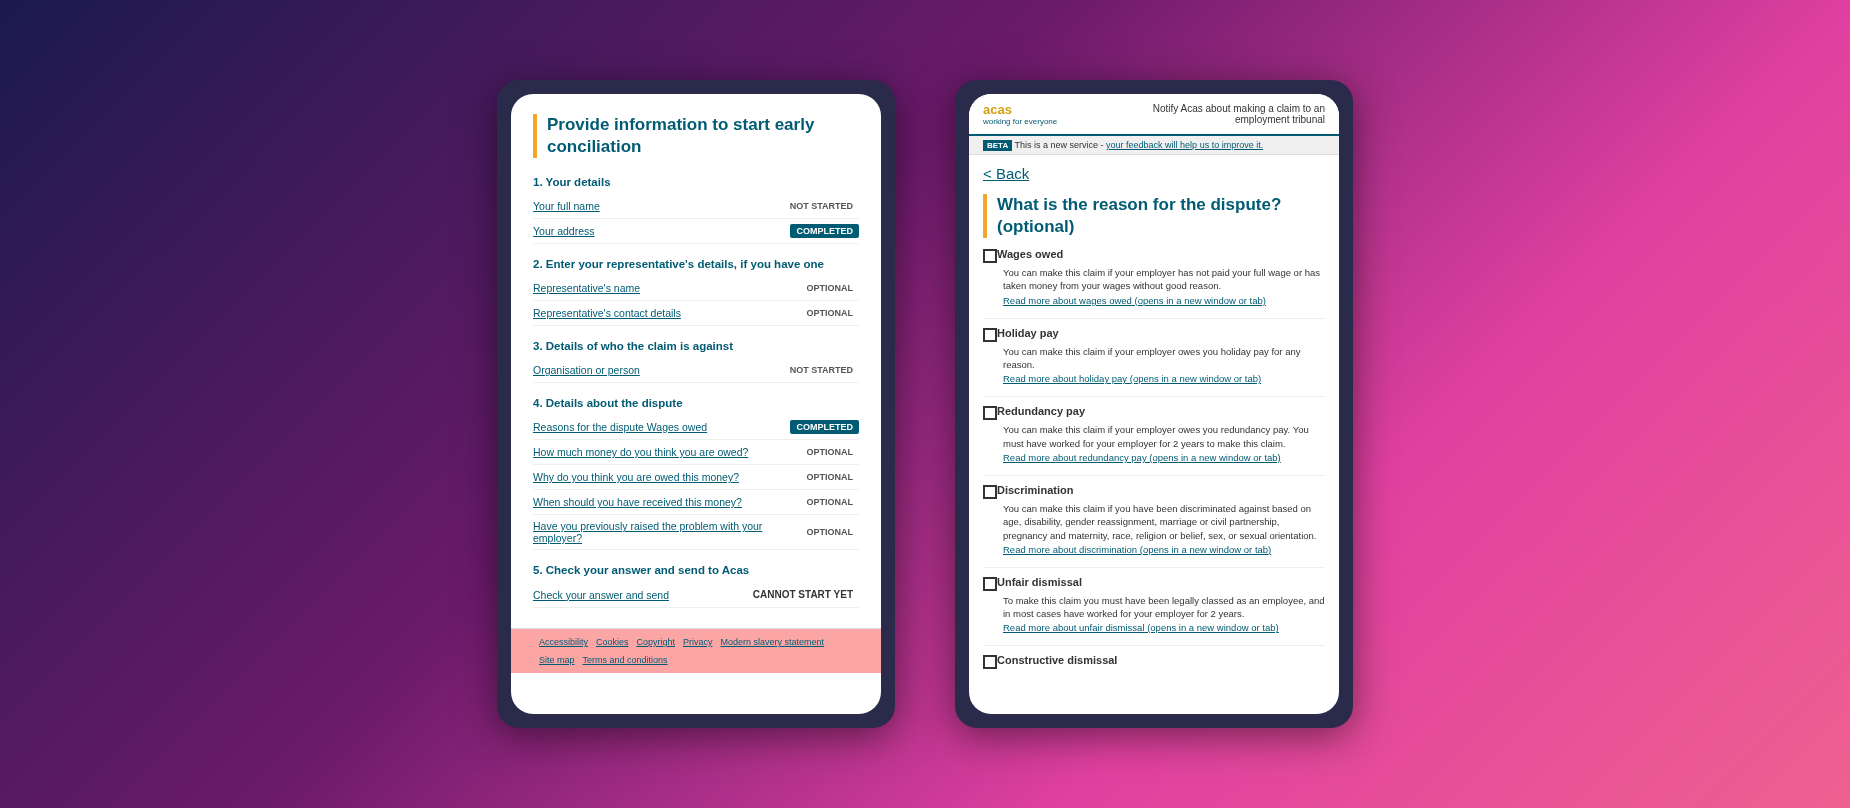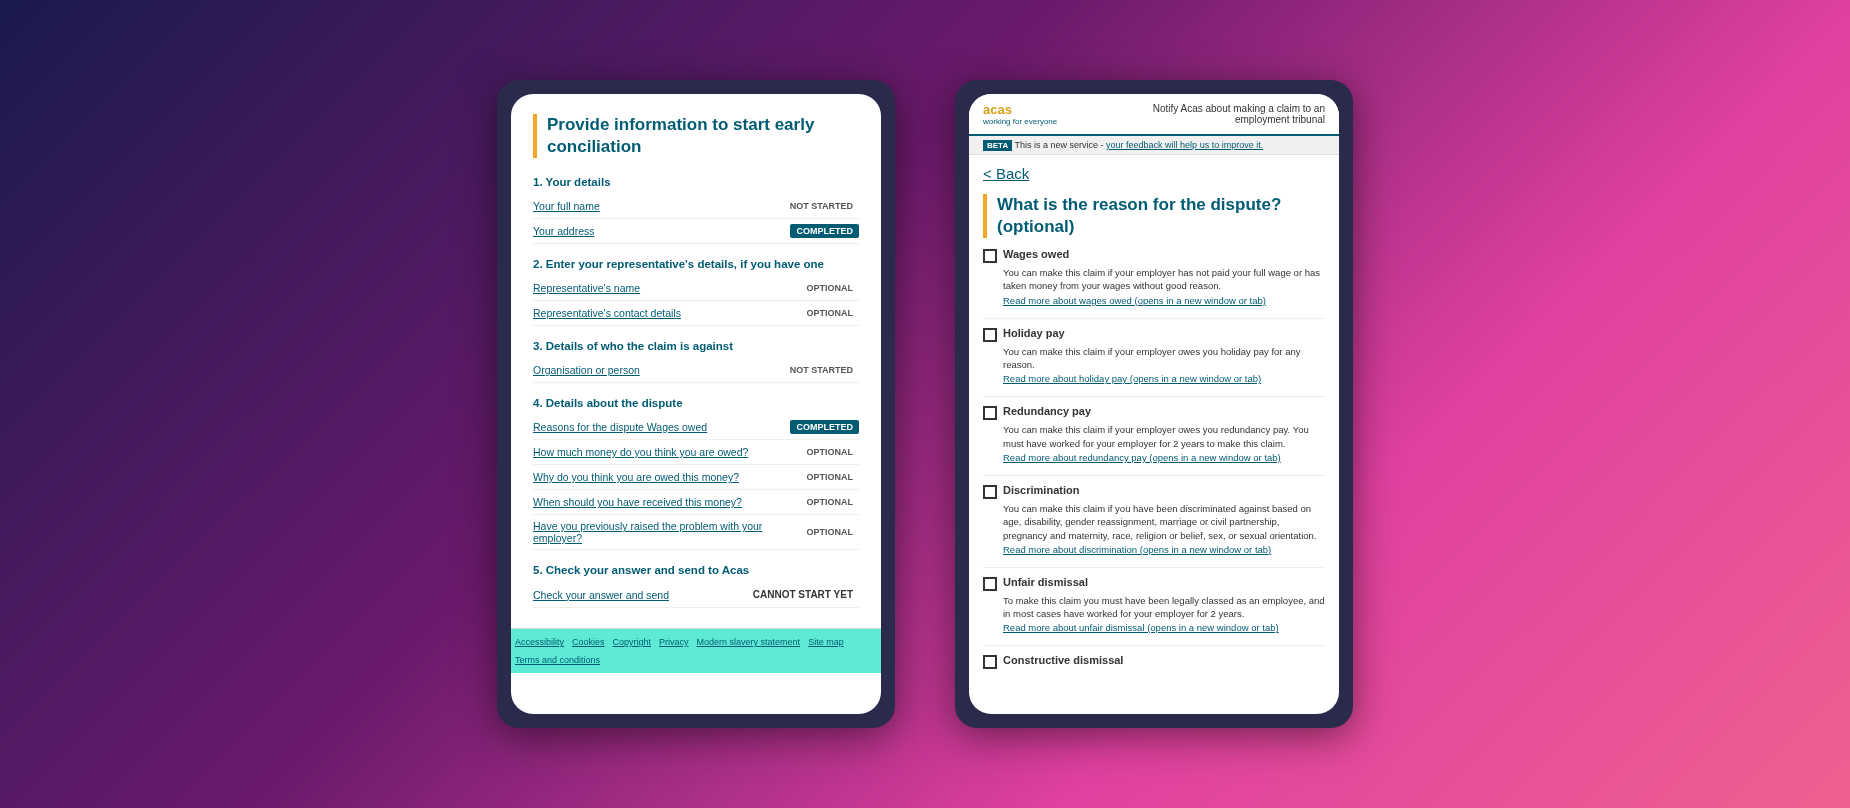--- a/index.html
+++ b/index.html
@@ -90,23 +90,23 @@
       background: none;
       font-size: 10px;
     }
     .section-title {
       color: #005b73;
       font-weight: bold;
       font-size: 11.5px;
       margin: 14px 0 6px 0;
     }
     .footer-left {
-      background: #5eead4;
+      background: #fca5a5;
       border-top: 1px solid #ddd;
-      padding: 8px 4px;
+      padding: 8px 28px;
       display: flex;
       gap: 8px;
       flex-wrap: wrap;
     }
     .footer-link {
       color: #005b73;
       text-decoration: underline;
       font-size: 9px;
     }
     
@@ -185,21 +185,20 @@
       color: #333;
       margin-bottom: 14px;
       line-height: 1.5;
     }
     .checkbox-item {
       margin-bottom: 12px;
     }
     .checkbox-row {
       display: flex;
       align-items: flex-start;
-      gap: 6px;
       margin-bottom: 3px;
     }
     .checkbox-box {
       width: 14px;
       height: 14px;
       border: 2px solid #333;
       flex-shrink: 0;
       margin-top: 1px;
     }
     .checkbox-label {

